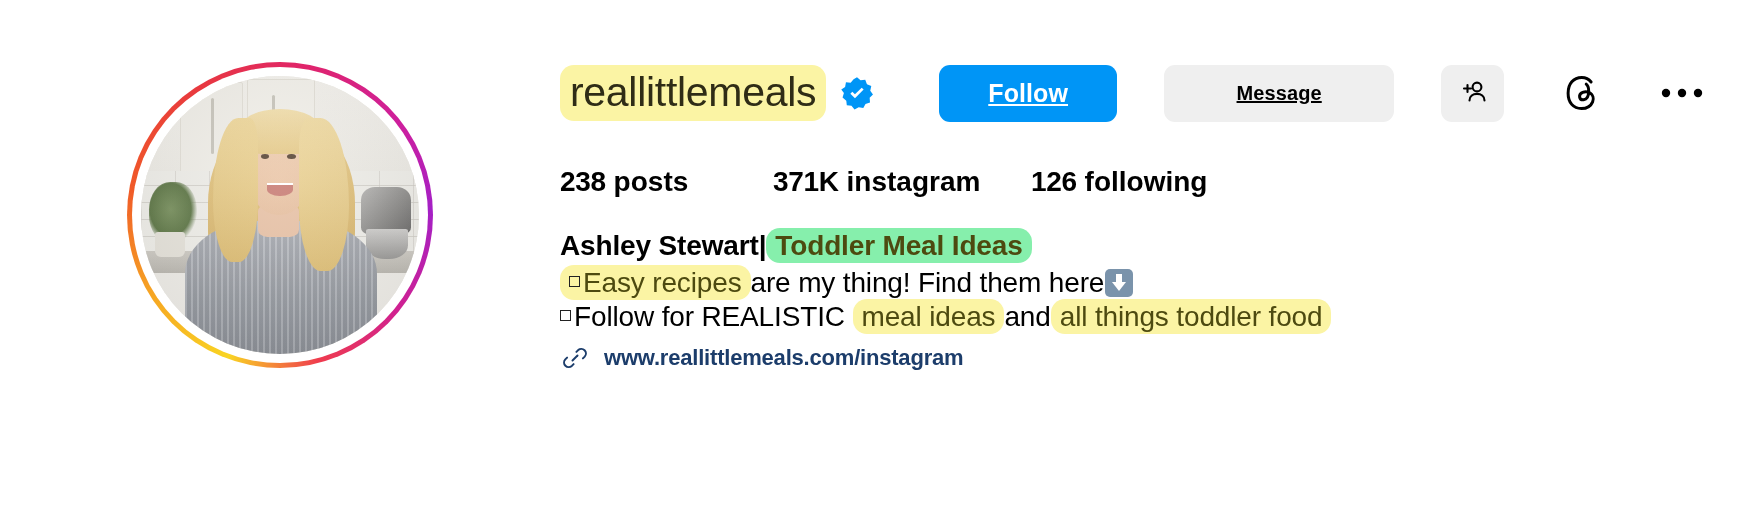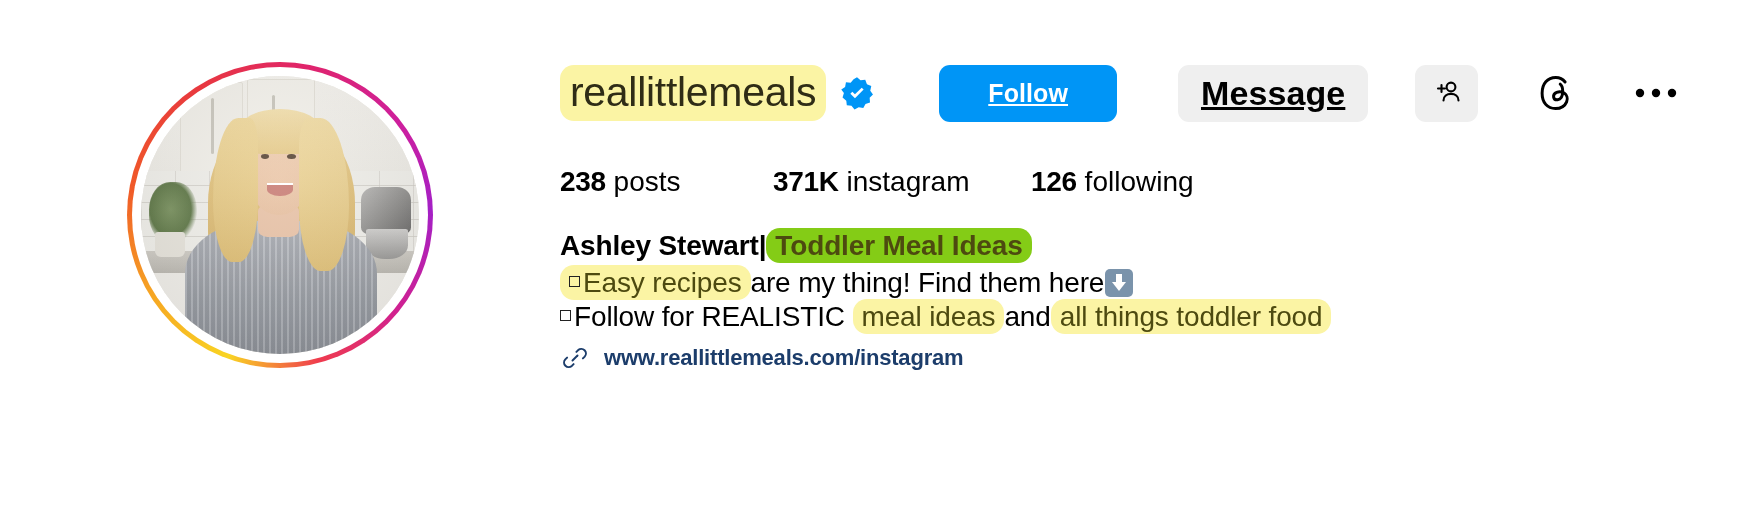--- a/index.html
+++ b/index.html
@@ -231,24 +231,24 @@
     color: #ffffff;
     font-size: 25px;
     height: 57px;
     width: 178px;
     margin-left: 36px;
     letter-spacing: .1px;
   }
   .btn-message {
     background: #efefef;
     color: #000000;
-    font-size: 34px;
+    font-size: 20px;
     height: 57px;
-    width: 190px;
-    margin-left: 32px;
+    width: 230px;
+    margin-left: 18px;
     letter-spacing: .1px;
   }
   .btn-add-person {
     background: #efefef;
     height: 57px;
     width: 63px;
     margin-left: 18px;
   }
   .icon-threads {
     margin-left: 26px;
@@ -271,36 +271,36 @@
     font-size: 28px;
     color: #000000;
   }
   .stat { margin-right: 0; }
   .stat-posts { width: 213px; }
   .stat-followers { width: 258px; }
   .stat-num {
     font-weight: bold;
     letter-spacing: -0.3px;
   }
-  .stat-label { font-weight: 400; }
+  .stat-label { font-weight: 700; }
 
   
   .bio {
     margin-top: 32px;
     font-size: 28px;
     line-height: 32px;
     color: #000000;
     letter-spacing: -0.15px;
   }
   .bio-line { white-space: nowrap; margin-bottom: 2px; }
   .bio-name {
     font-weight: bold;
   }
   .hl-bold {
-    background: #84cc16;
+    background: #86efac;
     border-radius: 14px;
     padding: 2px 9px;
     font-weight: bold;
     color: #4d4a10;
   }
   .hl-norm {
     background: #fbf4a4;
     border-radius: 14px;
     padding: 2px 9px;
     color: #4d4a10;

